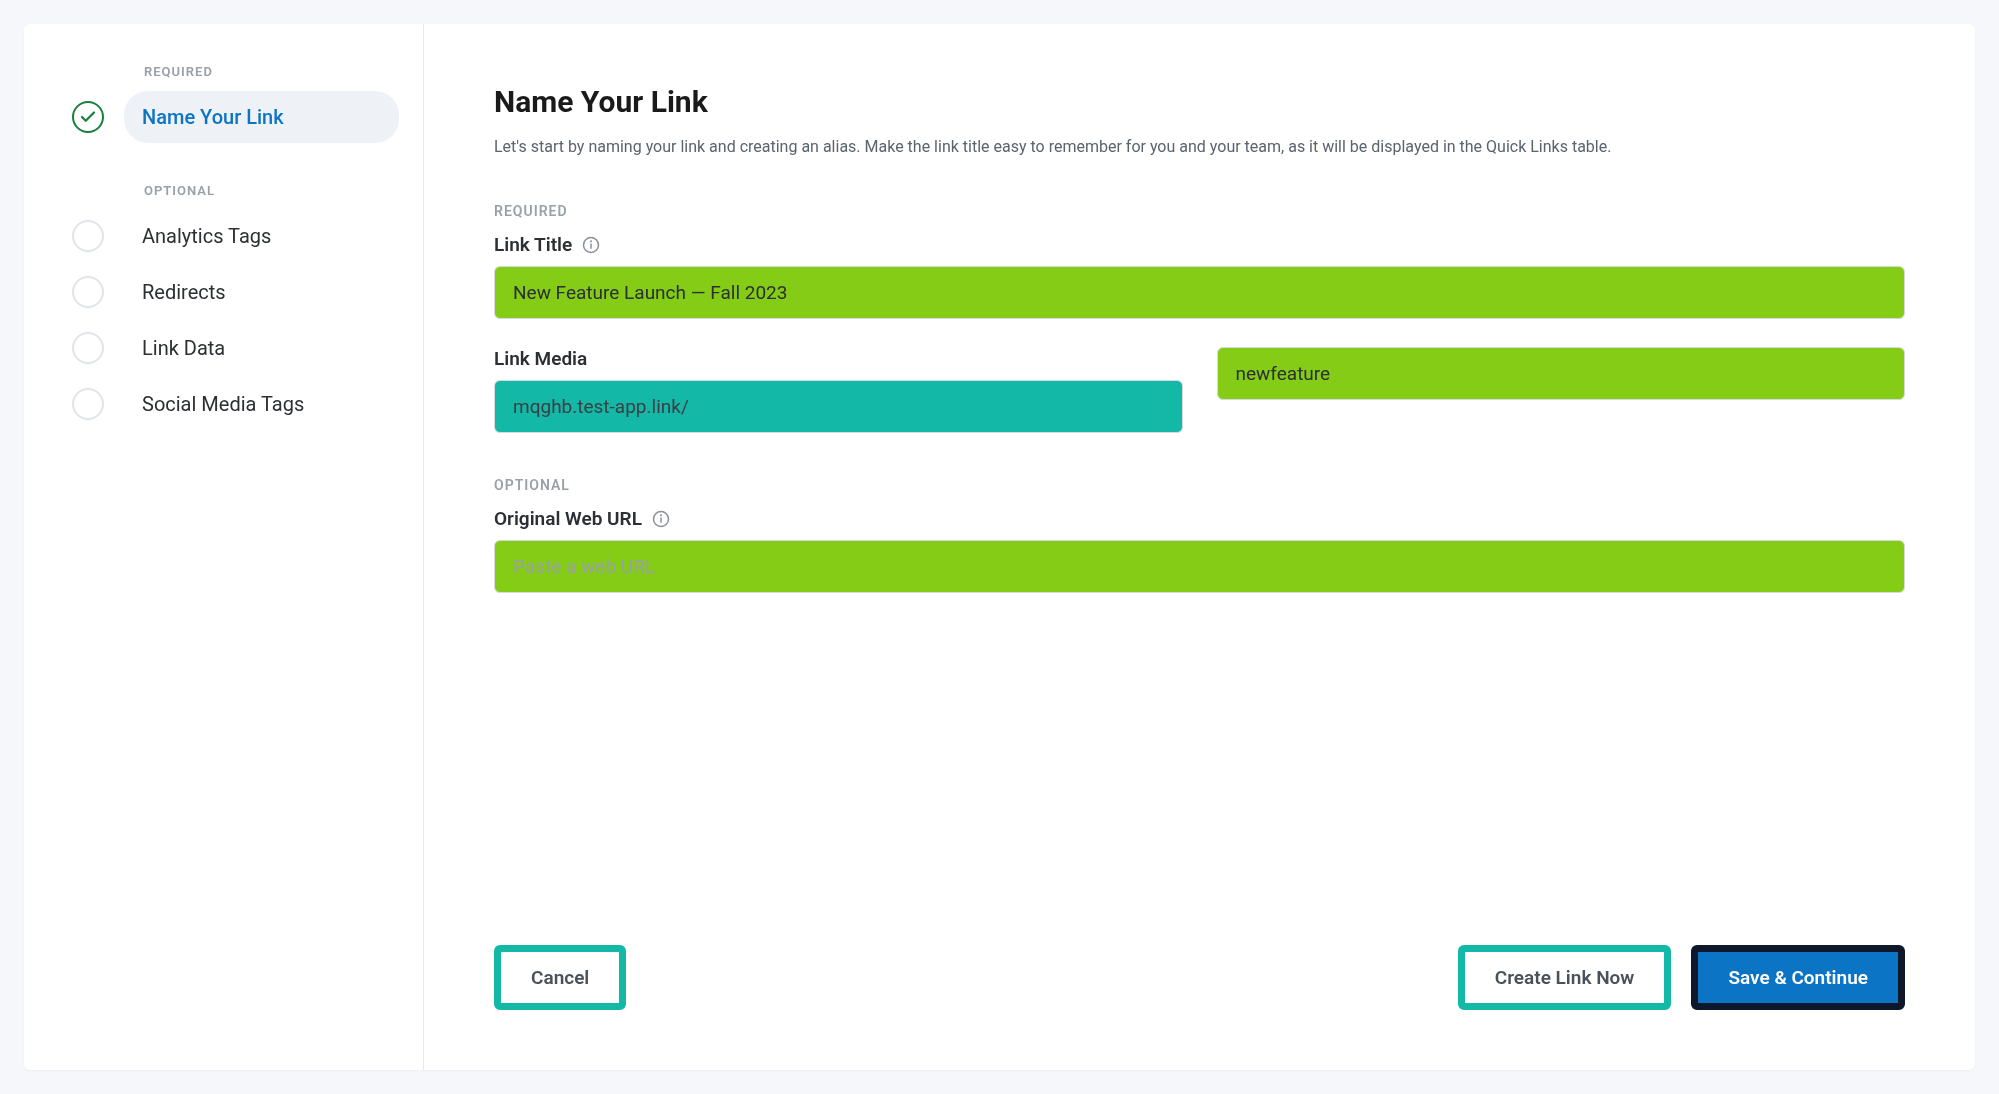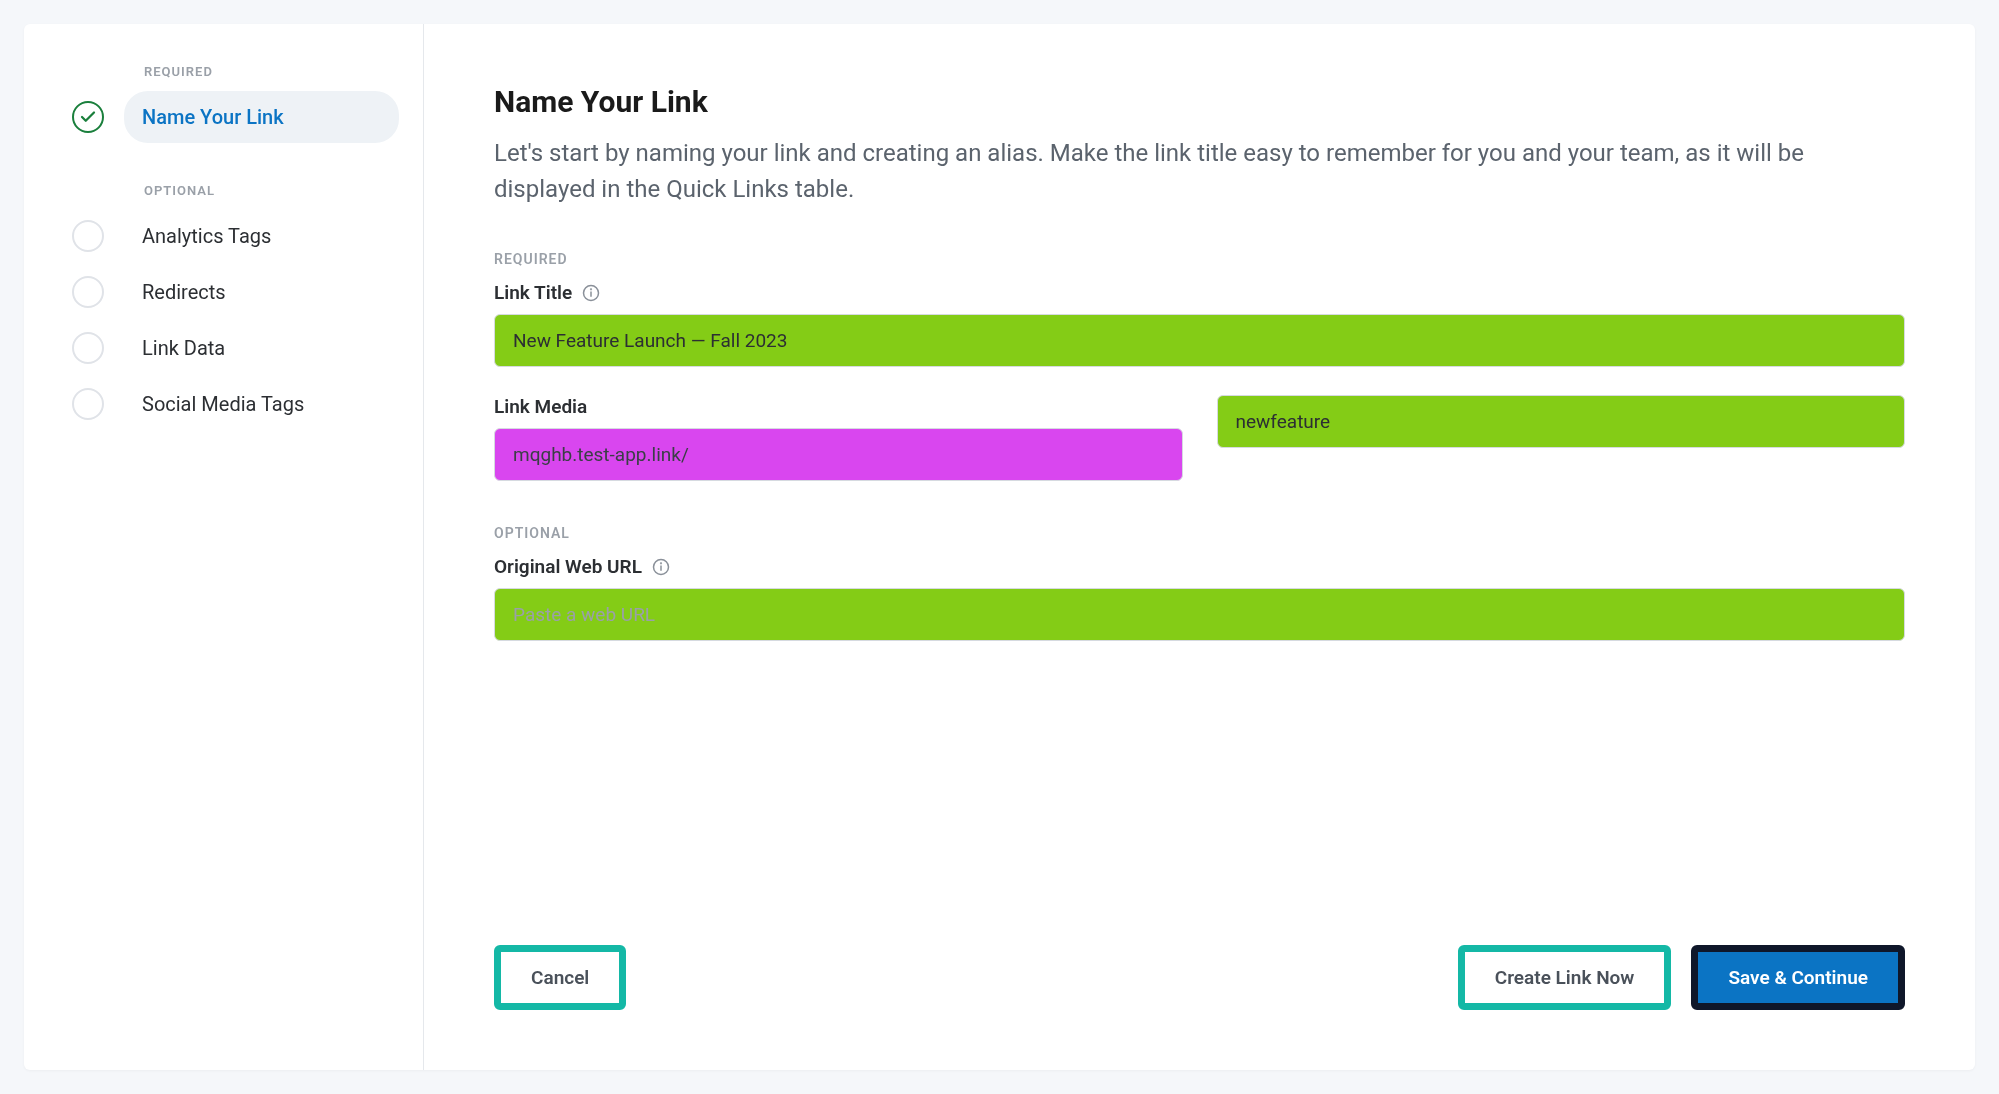--- a/index.html
+++ b/index.html
@@ -72,21 +72,21 @@
       display: flex;
       flex-direction: column;
     }
     .page-title {
       font-size: 30px;
       font-weight: 700;
       color: #1a1a1a;
       margin-bottom: 16px;
     }
     .page-desc {
-      font-size: 24px;
+      font-size: 16px;
       line-height: 1.5;
       color: #5b636d;
       margin-bottom: 44px;
     }
     .group-label {
       font-size: 14px;
       letter-spacing: 1px;
       color: #9aa0a8;
       font-weight: 600;
       margin-bottom: 14px;
@@ -110,21 +110,21 @@
       width: 100%;
       font-size: 19px;
       padding: 14px 18px;
       border: 1px solid #d6dae0;
       border-radius: 6px;
       background: #84cc16;
       color: #2c2f33;
       font-family: inherit;
     }
     input[type="text"]:disabled {
-      background: #d946ef;
+      background: #14b8a6;
       color: #3a3f45;
     }
     input[type="text"]::placeholder { color: #9aa0a8; }
     .row {
       display: flex;
       gap: 34px;
     }
     .row .field { flex: 1; }
     .optional-gap { height: 16px; }
 

